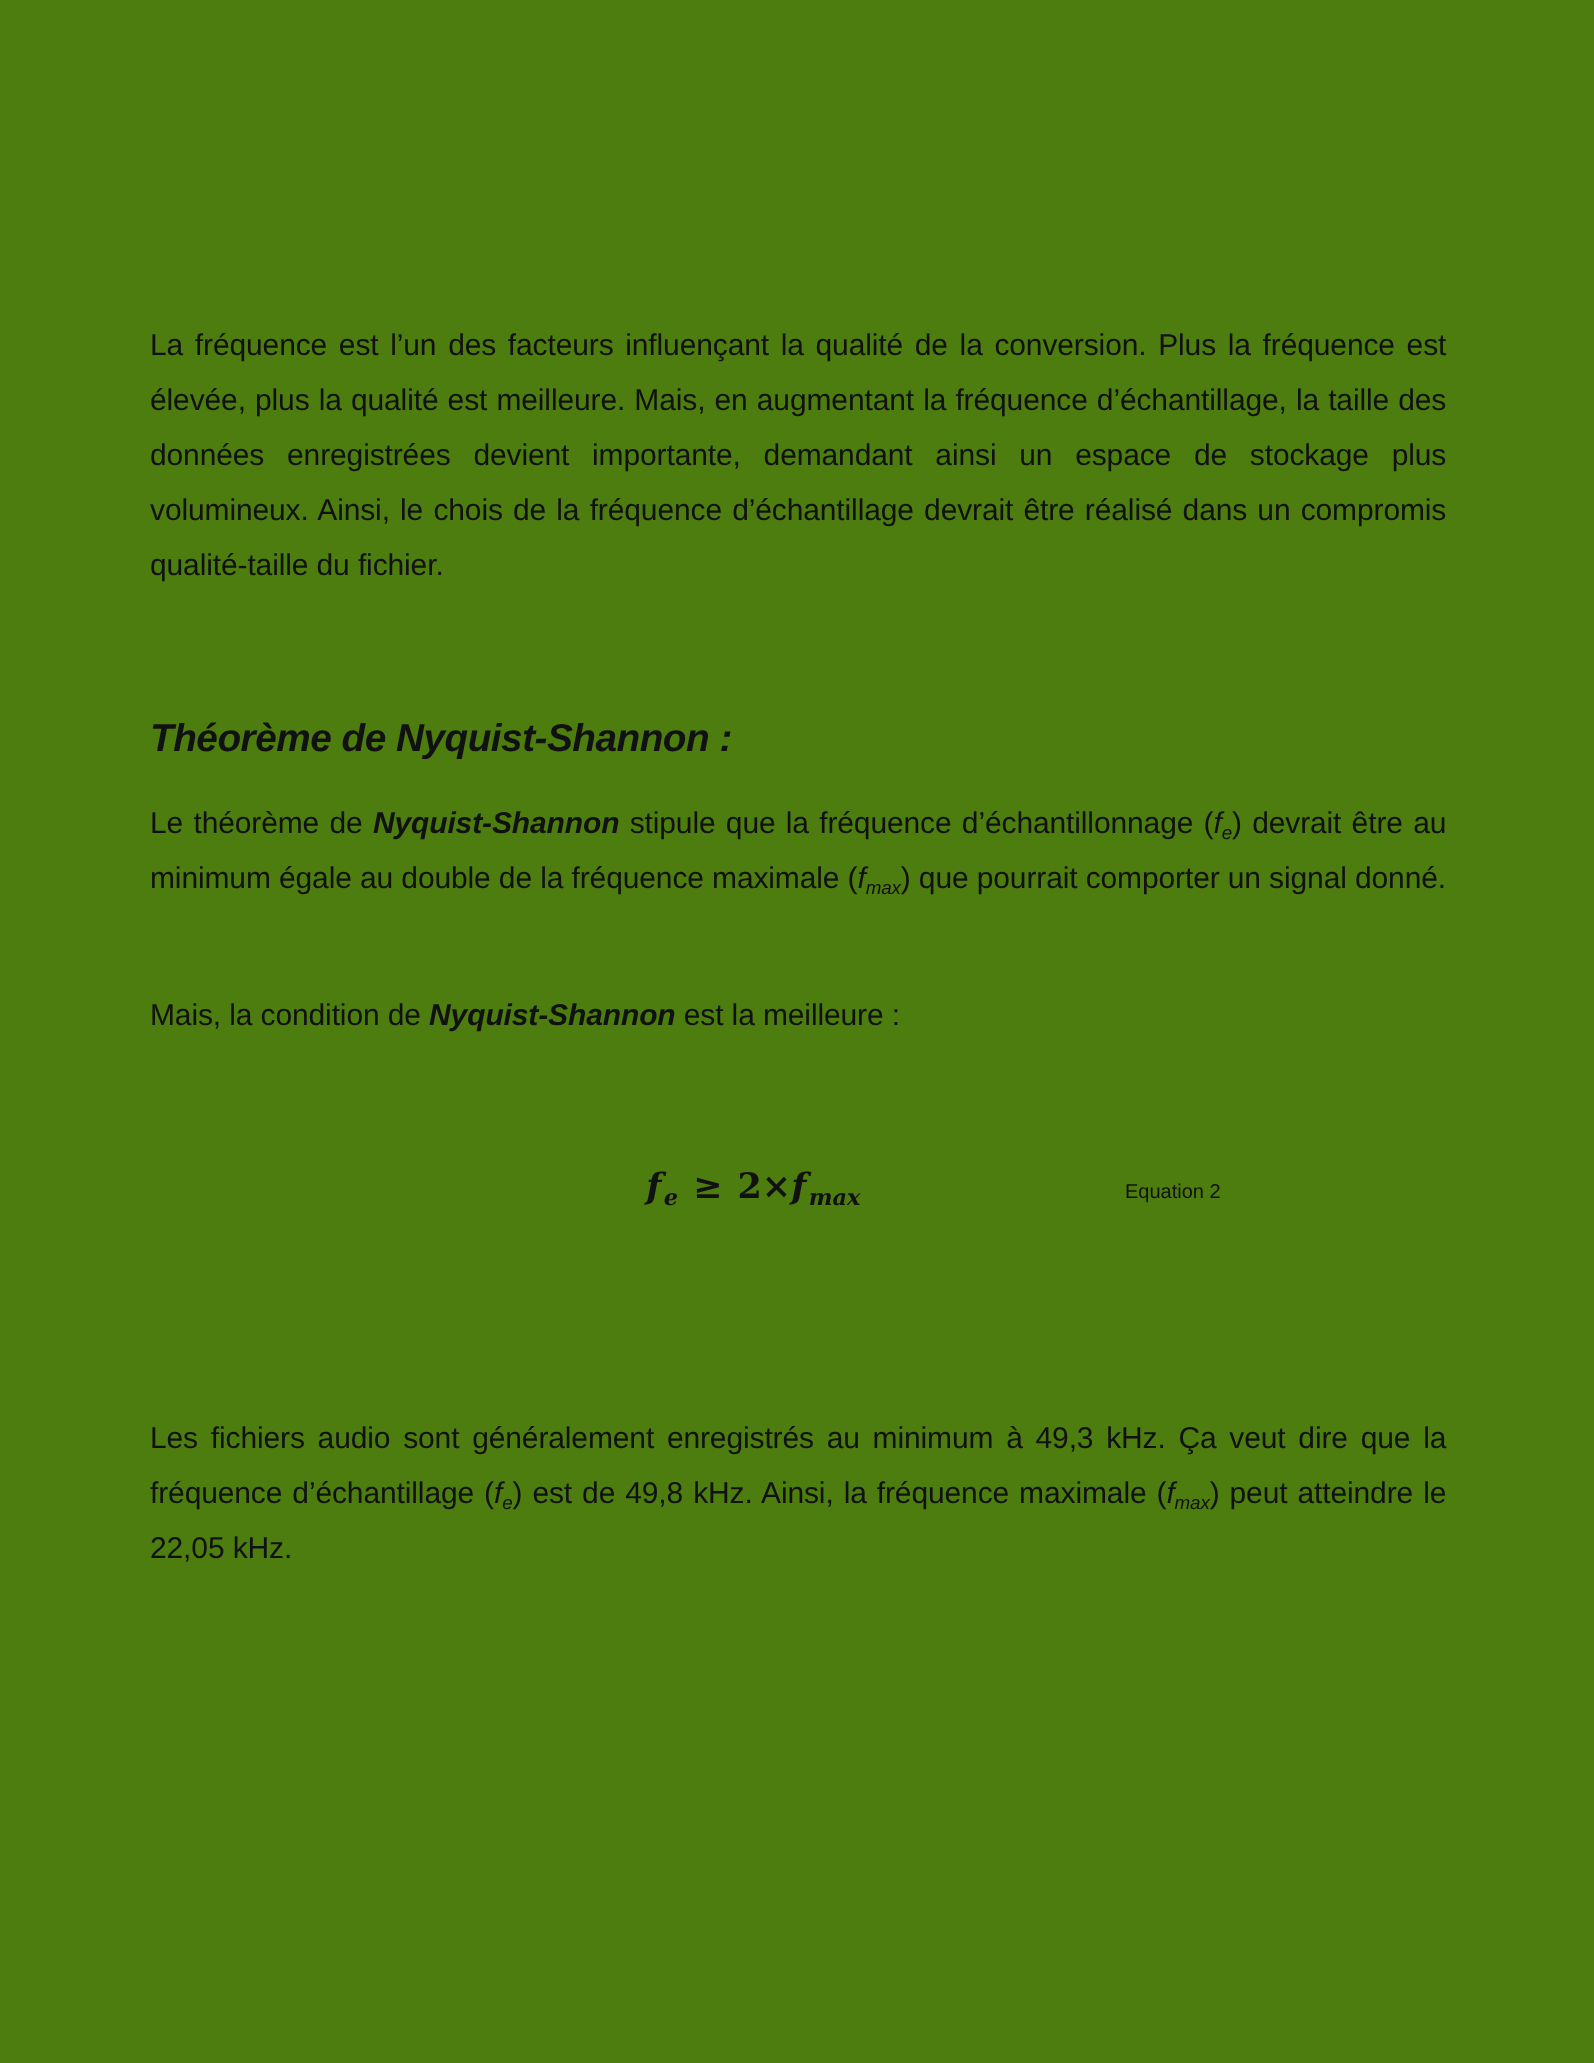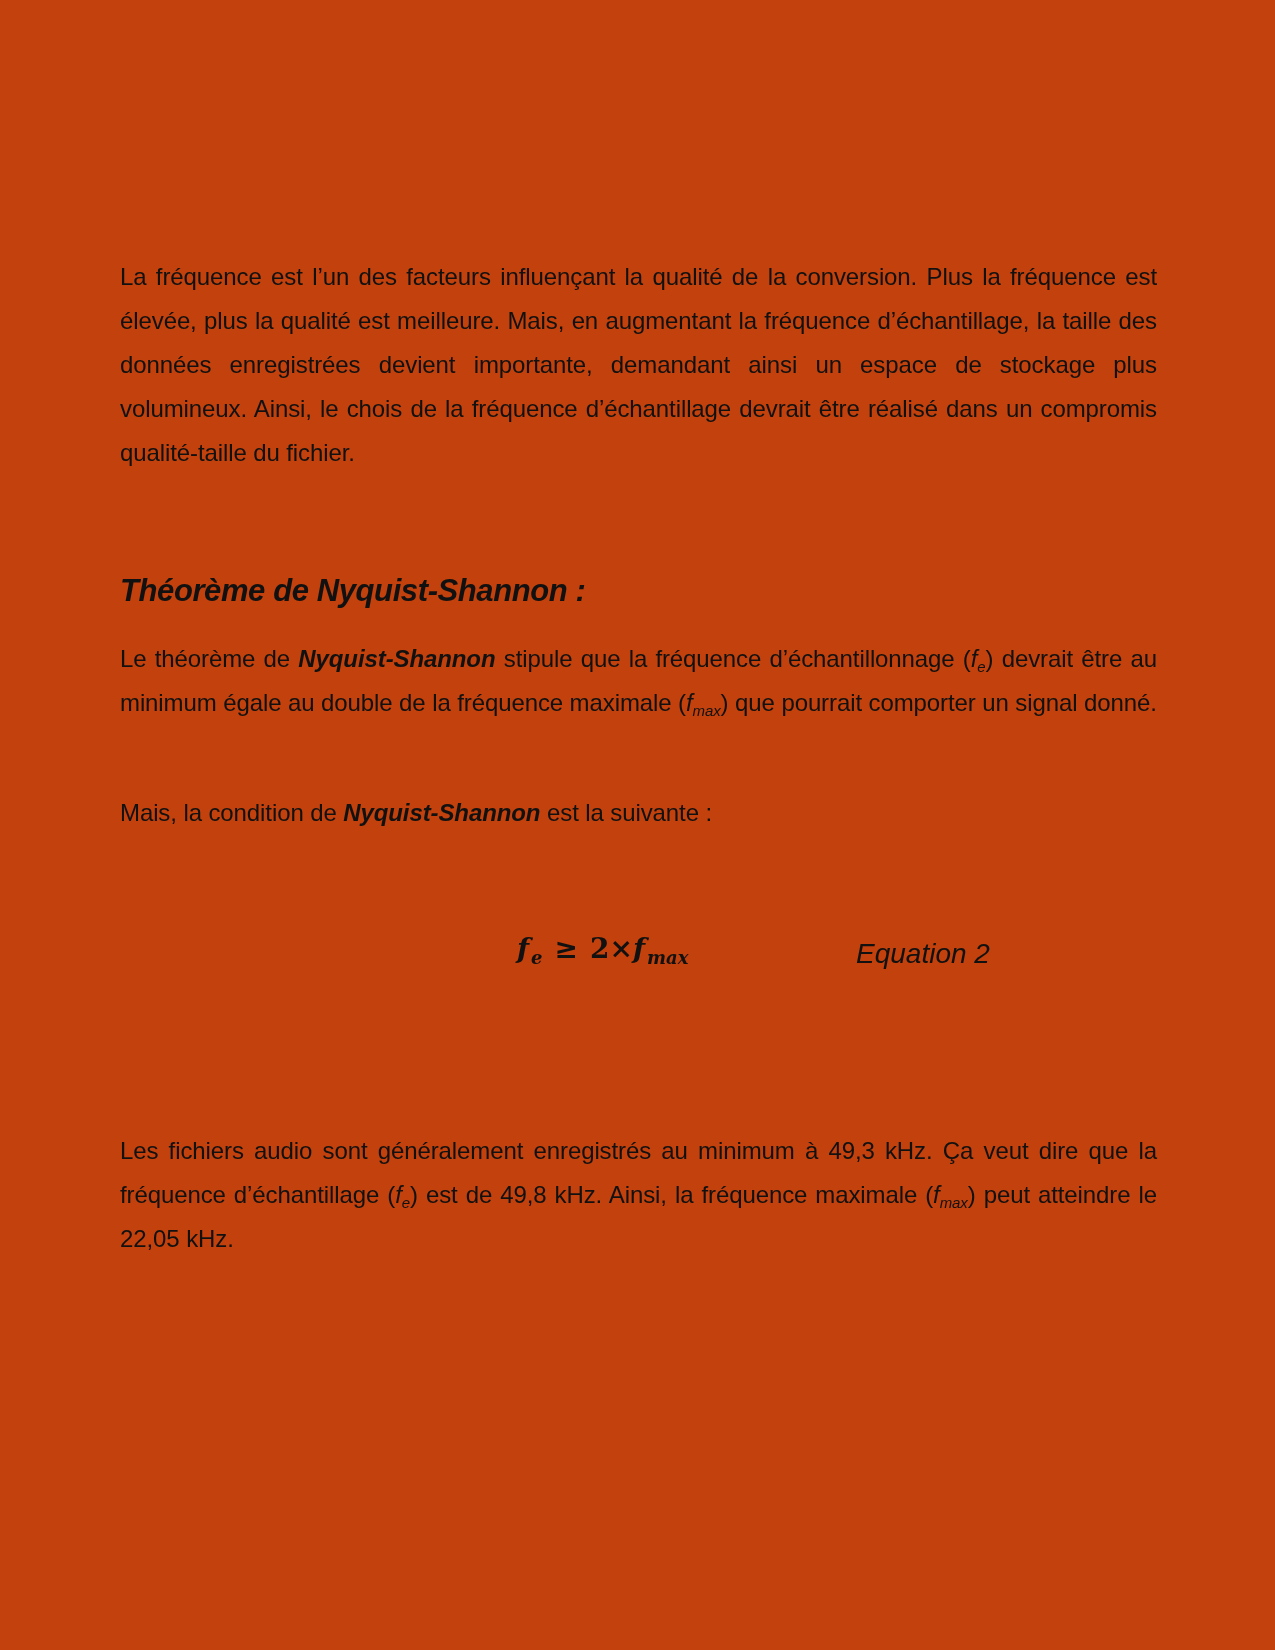--- a/index.html
+++ b/index.html
@@ -1,19 +1,19 @@
 <!DOCTYPE html>
 <html lang="fr"><head>
 <meta charset="utf-8">
 <style>
   html,body{margin:0;padding:0;background:#ffffff;}
   .page{
     position:relative;
     width:1275px;height:1650px;
-    background:#c2410c;
+    background:#4d7c0f;
     font-family:"Liberation Sans", sans-serif;
     color:#111111;
     overflow:hidden;
   }
   .para{
     position:absolute;left:120px;width:1037px;margin:0;
     font-size:24px;line-height:44px;
     text-align:justify;text-justify:inter-word;
     letter-spacing:-0.1px;
   }
@@ -31,36 +31,36 @@
   .formula{
     position:absolute;left:517px;top:2px;
     font-family:"DejaVu Serif", serif;
     font-weight:bold;font-size:28px;line-height:34px;
     white-space:nowrap;
   }
   .ef{font-style:italic;}
   .es{font-style:italic;font-size:18px;vertical-align:-6px;line-height:0;margin-left:2px;}
   .eo{margin:0 12px;}
   .eqlabel{
-    position:absolute;left:856px;top:7px;
-    font-style:italic;font-size:28px;line-height:34px;
+    position:absolute;left:900px;top:7px;
+    font-size:16px;line-height:34px;
   }
 </style>
 </head>
 <body>
 
 <div class="page">
 
   <p class="para" style="top:255px">La fréquence est l’un des facteurs influençant la qualité de la conversion. Plus la fréquence est élevée, plus la qualité est meilleure. Mais, en augmentant la fréquence d’échantillage, la taille des données enregistrées devient importante, demandant ainsi un espace de stockage plus volumineux. Ainsi, le chois de la fréquence d’échantillage devrait être réalisé dans un compromis qualité-taille du fichier.</p>
 
   <h3 class="heading">Théorème de Nyquist-Shannon :</h3>
 
   <p class="para" style="top:637px"><span>Le théorème de </span><span class="bi">Nyquist-Shannon</span><span> stipule que la fréquence d’échantillonnage (</span><span class="fi">f</span><span class="sub">e</span><span>) devrait être au minimum égale au double de la fréquence maximale (</span><span class="fi">f</span><span class="sub">max</span><span>) que pourrait comporter un signal donné.</span></p>
 
-  <p class="para single" style="top:791px"><span>Mais, la condition de </span><span class="bi">Nyquist-Shannon</span><span> est la suivante :</span></p>
+  <p class="para single" style="top:791px"><span>Mais, la condition de </span><span class="bi">Nyquist-Shannon</span><span> est la meilleure :</span></p>
 
   <div class="equation-row">
     <div class="formula"><span class="ef">f</span><span class="es">e</span><span class="eo">≥</span><span>2</span><span>×</span><span class="ef">f</span><span class="es">max</span></div>
     <div class="eqlabel">Equation 2</div>
   </div>
 
 
   <p class="para" style="top:1129px"><span>Les fichiers audio sont généralement enregistrés au minimum à 49,3 kHz. Ça veut dire que la fréquence d’échantillage (</span><span class="fi">f</span><span class="sub">e</span><span>) est de 49,8 kHz. Ainsi, la fréquence maximale (</span><span class="fi">f</span><span class="sub">max</span><span>) peut atteindre le 22,05 kHz.</span></p>
 
 

